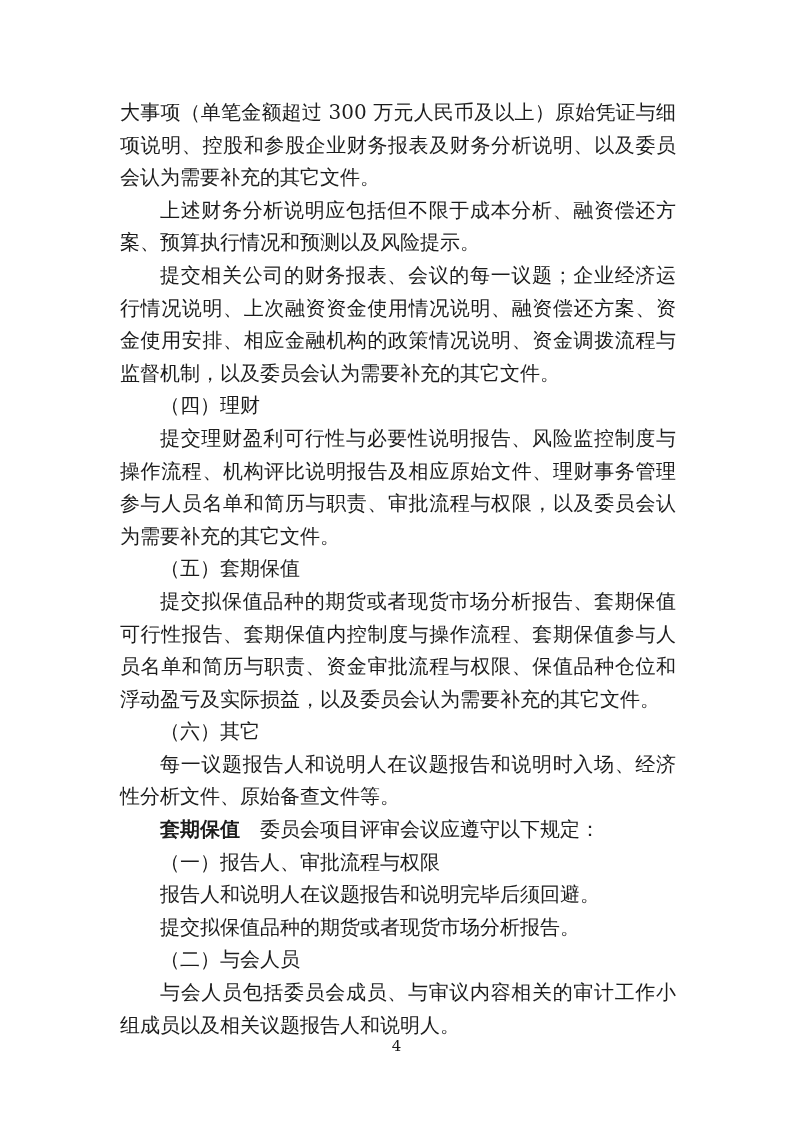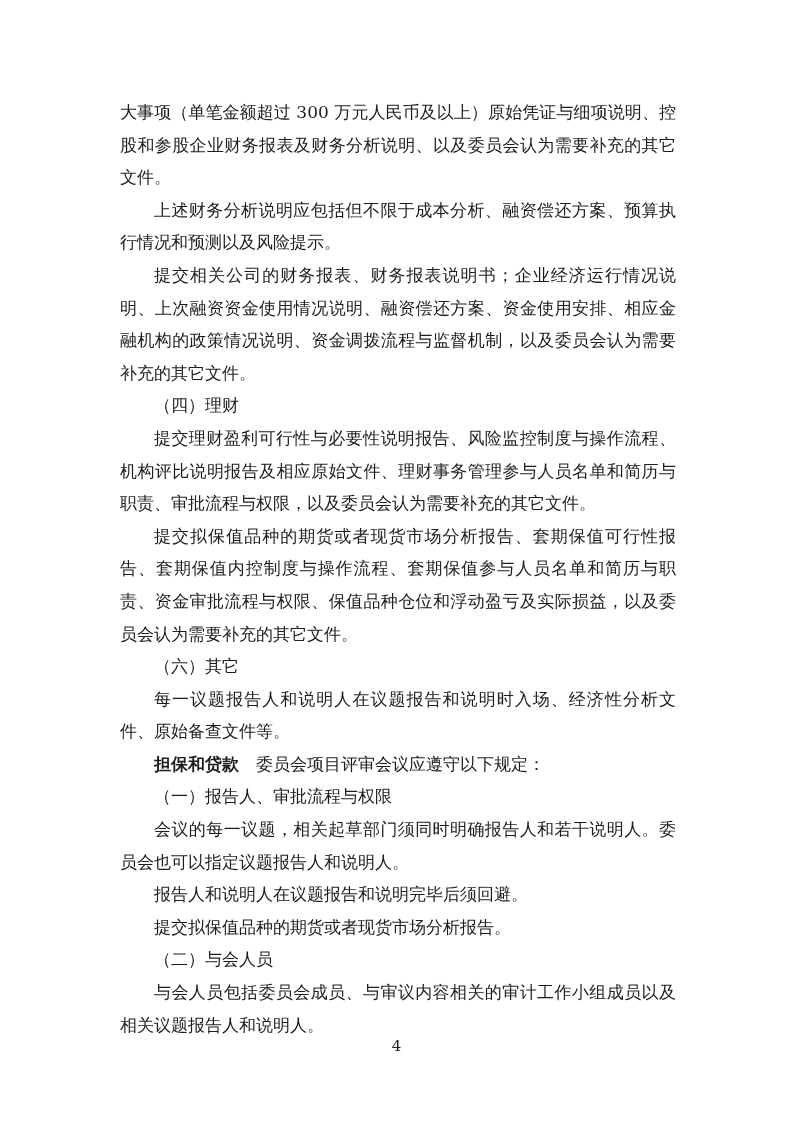--- a/index.html
+++ b/index.html
@@ -17,21 +17,21 @@
     color: #1c1c1c;
   }
   .content {
     position: absolute;
     left: 120px;
     top: 96px;
     width: 556px;
   }
   .content p {
     margin: 0;
-    font-size: 17px;
+    font-size: 20px;
     line-height: 32.6px;
     text-align: justify;
     text-justify: inter-character;
     text-align-last: left;
     word-break: break-all;
   }
   .content p.indent {
     text-indent: 2em;
   }
   .content p b {
@@ -52,38 +52,38 @@
 </head>
 <body>
 
 <div class="page">
   <main class="content">
   <p><span>大事项（单笔金额超过 300 万元人民币及以上）原始凭证与细项说明、控股和参股企业财务报表及财务分析说明、以及委员会认为需要补充的其它文件。</span></p>
 
   <p class="indent"><span>上述财务分析说明应包括但不限于成本分析、融资偿还方案、预算执行情况和预测以及风险提示。</span></p>
 
 
-  <p class="indent"><span>提交相关公司的财务报表、财务报表说明书；企业经济运行情况说明、上次融资资金使用情况说明、融资偿还方案、资金使用安排、相应金融机构的政策情况说明、资金调拨流程与监督机制，以及委员会认为需要补充的其它文件。</span></p>
+  <p class="indent"><span>提交相关公司的财务报表、会议的每一议题；企业经济运行情况说明、上次融资资金使用情况说明、融资偿还方案、资金使用安排、相应金融机构的政策情况说明、资金调拨流程与监督机制，以及委员会认为需要补充的其它文件。</span></p>
 
   <p class="indent"><span>（四）理财</span></p>
 
   <p class="indent"><span>提交理财盈利可行性与必要性说明报告、风险监控制度与操作流程、机构评比说明报告及相应原始文件、理财事务管理参与人员名单和简历与职责、审批流程与权限，以及委员会认为需要补充的其它文件。</span></p>
 
+  <p class="indent"><span>（五）套期保值</span></p>
 
   <p class="indent"><span>提交拟保值品种的期货或者现货市场分析报告、套期保值可行性报告、套期保值内控制度与操作流程、套期保值参与人员名单和简历与职责、资金审批流程与权限、保值品种仓位和浮动盈亏及实际损益，以及委员会认为需要补充的其它文件。</span></p>
 
   <p class="indent"><span>（六）其它</span></p>
 
   <p class="indent"><span>每一议题报告人和说明人在议题报告和说明时入场、经济性分析文件、原始备查文件等。</span></p>
 
-  <p class="indent"><b>担保和贷款</b><span>　委员会项目评审会议应遵守以下规定：</span></p>
+  <p class="indent"><b>套期保值</b><span>　委员会项目评审会议应遵守以下规定：</span></p>
 
   <p class="indent"><span>（一）报告人、审批流程与权限</span></p>
 
-  <p class="indent"><span>会议的每一议题，相关起草部门须同时明确报告人和若干说明人。委员会也可以指定议题报告人和说明人。</span></p>
 
   <p class="indent"><span>报告人和说明人在议题报告和说明完毕后须回避。</span></p>
 
   <p class="indent"><span>提交拟保值品种的期货或者现货市场分析报告。</span></p>
 
   <p class="indent"><span>（二）与会人员</span></p>
 
   <p class="indent"><span>与会人员包括委员会成员、与审议内容相关的审计工作小组成员以及相关议题报告人和说明人。</span></p>
 </main>
   <div class="page-footer">

